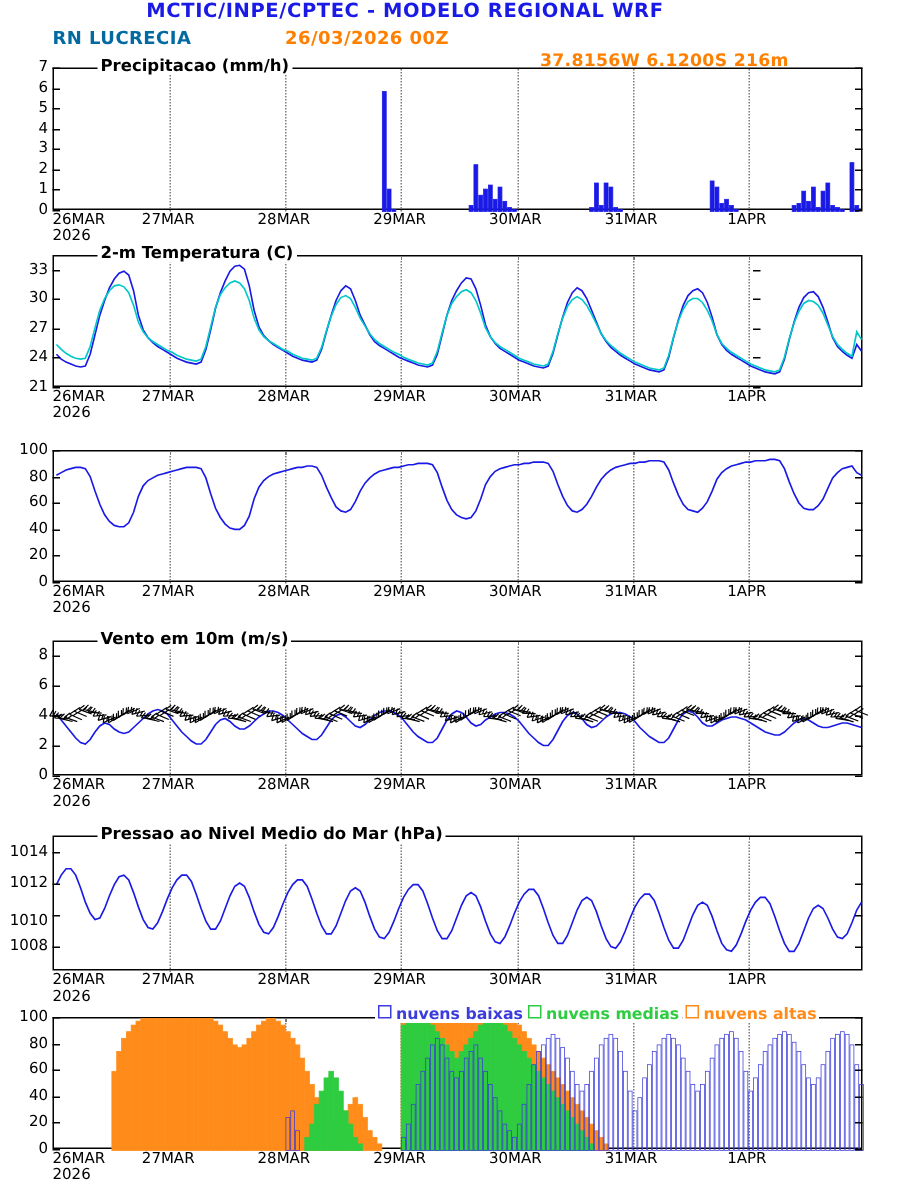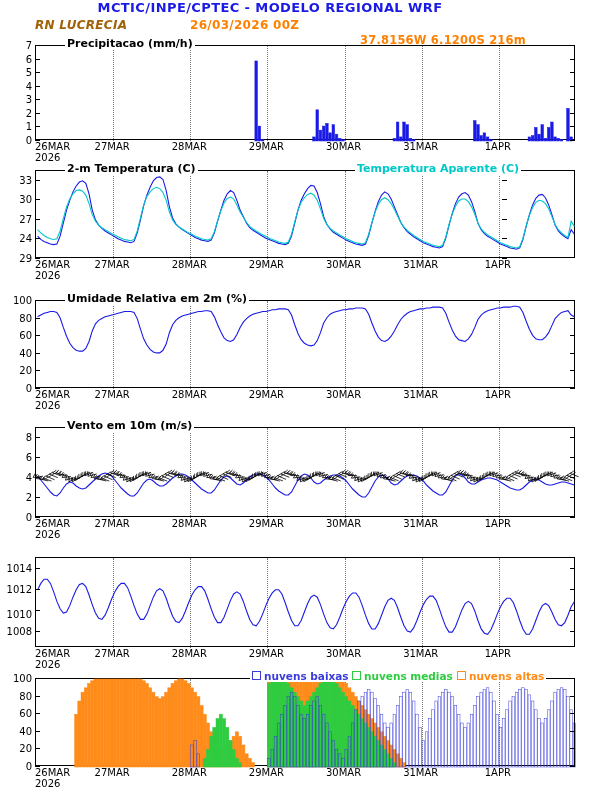--- a/index.html
+++ b/index.html
@@ -1,18 +1,18 @@
 <!DOCTYPE html>
 <html><head>
 <meta charset="utf-8">
 <style>
   html,body{margin:0;padding:0;background:#ffffff;}
   body{width:612px;height:792px;position:relative;font-family:"DejaVu Sans",sans-serif;overflow:hidden;}
   .hdr{position:absolute;left:0;top:0;width:540px;text-align:center;color:#1a1ae6;font-size:13px;font-weight:bold;letter-spacing:.4px;}
-  .station{position:absolute;left:35px;top:18px;color:#a16207;font-size:12px;font-weight:bold;letter-spacing:.3px;font-style:italic;}
+  .station{position:absolute;left:35px;top:18px;color:#0369a1;font-size:12px;font-weight:bold;letter-spacing:.3px;}
   .rundate{position:absolute;left:190px;top:18px;color:#ff8000;font-size:12px;font-weight:bold;letter-spacing:.3px;}
   .coords{position:absolute;left:360px;top:33px;color:#ff8000;font-size:11.5px;font-weight:bold;letter-spacing:.2px;}
   .panel{position:absolute;left:35px;}
   .plotbox{position:absolute;left:0;top:0;border:1px solid #000;background:#fff;box-sizing:border-box;}
   .title{position:absolute;color:#000;font-size:11px;font-weight:bold;white-space:nowrap;background:#fff;padding:0 2px;z-index:5;}
   .title2{position:absolute;font-size:11px;font-weight:bold;white-space:nowrap;background:#fff;padding:0 2px;z-index:5;}
   .ylab{position:absolute;right:100%;margin-right:3px;font-size:10px;color:#000;transform:translateY(-50%);white-space:nowrap;}
   .xlab{position:absolute;top:100%;margin-top:1px;font-size:10px;color:#000;transform:translateX(-50%);white-space:nowrap;}
   .xlab.first{transform:none;left:0 !important;}
   .yearlab{position:absolute;top:100%;margin-top:12px;left:0;font-size:10px;color:#000;}
@@ -121,22 +121,21 @@
         <div class="gridv" style="left: 231.429px; height: 88px;"></div>
         <div class="gridv" style="left: 308.571px; height: 88px;"></div>
         <div class="gridv" style="left: 385.714px; height: 88px;"></div>
         <div class="gridv" style="left: 462.857px; height: 88px;"></div>
         <svg width="540" height="88">
           <path d="M1.61,65.19 L4.82,68.44 L8.04,70.40 L11.25,71.70 L14.46,73.01 L17.68,73.66 L20.89,73.01 L24.11,65.19 L27.32,52.15 L30.54,39.11 L33.75,29.33 L36.96,20.86 L40.18,14.99 L43.39,11.08 L46.61,9.78 L49.82,12.39 L53.04,22.81 L56.25,39.11 L59.46,48.89 L62.68,54.10 L65.89,57.36 L69.11,59.97 L72.32,61.93 L75.54,63.88 L78.75,65.84 L81.96,67.79 L85.18,69.10 L88.39,70.40 L91.61,71.05 L94.82,71.70 L98.04,70.40 L101.25,61.93 L104.46,48.89 L107.68,34.55 L110.89,24.12 L114.11,16.30 L117.32,9.78 L120.54,6.52 L123.75,5.87 L126.96,8.47 L130.18,19.56 L133.39,35.85 L136.61,46.93 L139.82,52.80 L143.04,56.06 L146.25,58.67 L149.46,60.62 L152.68,62.58 L155.89,64.53 L159.11,66.49 L162.32,67.79 L165.54,69.10 L168.75,69.75 L171.96,70.40 L175.18,69.10 L178.39,61.93 L181.61,50.19 L184.82,39.11 L188.04,29.33 L191.25,22.81 L194.46,19.56 L197.68,21.51 L200.89,29.33 L204.11,39.11 L207.32,45.63 L210.54,52.15 L213.75,56.71 L216.96,59.32 L220.18,61.27 L223.39,63.23 L226.61,65.19 L229.82,67.14 L233.04,68.44 L236.25,69.75 L239.46,71.05 L242.68,72.36 L245.89,73.01 L249.11,73.66 L252.32,72.36 L255.54,65.19 L258.75,52.15 L261.96,39.11 L265.18,29.33 L268.39,22.81 L271.61,17.60 L274.82,14.34 L278.04,14.99 L281.25,21.51 L284.46,32.59 L287.68,45.63 L290.89,53.45 L294.11,58.01 L297.32,61.27 L300.54,63.23 L303.75,65.19 L306.96,67.14 L310.18,69.10 L313.39,70.40 L316.61,71.70 L319.82,73.01 L323.04,73.66 L326.25,74.31 L329.46,73.01 L332.68,64.53 L335.89,52.15 L339.11,40.41 L342.32,30.64 L345.54,24.12 L348.75,20.86 L351.96,22.81 L355.18,28.03 L358.39,35.85 L361.61,43.67 L364.82,51.50 L368.04,56.71 L371.25,60.62 L374.46,63.23 L377.68,65.84 L380.89,67.79 L384.11,69.75 L387.32,71.70 L390.54,73.01 L393.75,74.31 L396.96,75.61 L400.18,76.27 L403.39,76.92 L406.61,75.61 L409.82,67.14 L413.04,54.10 L416.25,42.37 L419.46,32.59 L422.68,26.07 L425.89,22.81 L429.11,21.51 L432.32,24.12 L435.54,30.64 L438.75,40.41 L441.96,52.15 L445.18,58.67 L448.39,62.58 L451.61,65.19 L454.82,67.14 L458.04,69.10 L461.25,71.05 L464.46,73.01 L467.68,74.31 L470.89,75.61 L474.11,76.92 L477.32,77.57 L480.54,78.22 L483.75,76.92 L486.96,68.44 L490.18,55.41 L493.39,43.67 L496.61,33.90 L499.82,27.38 L503.04,24.12 L506.25,23.47 L509.46,26.73 L512.68,33.90 L515.89,43.67 L519.11,54.10 L522.32,59.97 L525.54,63.23 L528.75,65.84 L531.96,67.79 L535.18,58.67 L538.39,63.23 " fill="none" stroke="#1a1ae6" stroke-width="1.1"></path>
           <path d="M1.61,58.67 L4.82,61.93 L8.04,64.53 L11.25,66.49 L14.46,67.79 L17.68,68.44 L20.89,67.79 L24.11,59.97 L27.32,47.59 L30.54,35.85 L33.75,28.03 L36.96,22.81 L40.18,19.56 L43.39,18.90 L46.61,20.21 L49.82,24.12 L53.04,32.59 L56.25,43.67 L59.46,50.19 L62.68,54.10 L65.89,56.71 L69.11,58.67 L72.32,60.62 L75.54,62.58 L78.75,63.88 L81.96,65.84 L85.18,67.14 L88.39,68.44 L91.61,69.10 L94.82,69.75 L98.04,68.44 L101.25,59.97 L104.46,46.93 L107.68,33.90 L110.89,25.42 L114.11,20.86 L117.32,17.60 L120.54,16.30 L123.75,17.60 L126.96,21.51 L130.18,29.33 L133.39,41.07 L136.61,48.89 L139.82,53.45 L143.04,56.06 L146.25,58.01 L149.46,59.97 L152.68,61.93 L155.89,63.23 L159.11,65.19 L162.32,66.49 L165.54,67.79 L168.75,68.44 L171.96,69.10 L175.18,67.79 L178.39,60.62 L181.61,49.54 L184.82,39.76 L188.04,31.94 L191.25,27.38 L194.46,26.07 L197.68,28.03 L200.89,33.90 L204.11,41.07 L207.32,46.28 L210.54,51.50 L213.75,55.41 L216.96,58.01 L220.18,59.97 L223.39,61.93 L226.61,63.88 L229.82,65.19 L233.04,67.14 L236.25,68.44 L239.46,69.75 L242.68,71.05 L245.89,71.70 L249.11,72.36 L252.32,71.05 L255.54,63.23 L258.75,50.84 L261.96,39.11 L265.18,31.29 L268.39,26.73 L271.61,23.47 L274.82,22.16 L278.04,24.12 L281.25,29.33 L284.46,37.81 L287.68,47.59 L290.89,53.45 L294.11,57.36 L297.32,59.97 L300.54,61.93 L303.75,63.88 L306.96,65.84 L310.18,67.79 L313.39,69.10 L316.61,70.40 L319.82,71.70 L323.04,72.36 L326.25,73.01 L329.46,71.70 L332.68,63.23 L335.89,51.50 L339.11,41.07 L342.32,33.24 L345.54,28.68 L348.75,26.73 L351.96,28.68 L355.18,32.59 L358.39,38.46 L361.61,44.98 L364.82,51.50 L368.04,56.06 L371.25,59.32 L374.46,61.93 L377.68,64.53 L380.89,66.49 L384.11,68.44 L387.32,70.40 L390.54,71.70 L393.75,73.01 L396.96,74.31 L400.18,74.96 L403.39,75.61 L406.61,74.31 L409.82,65.84 L413.04,53.45 L416.25,43.02 L419.46,35.20 L422.68,29.99 L425.89,28.03 L429.11,28.03 L432.32,30.64 L435.54,35.85 L438.75,43.02 L441.96,52.15 L445.18,58.01 L448.39,61.27 L451.61,63.88 L454.82,65.84 L458.04,67.79 L461.25,69.75 L464.46,71.70 L467.68,73.01 L470.89,74.31 L474.11,75.61 L477.32,76.27 L480.54,76.92 L483.75,75.61 L486.96,67.14 L490.18,54.76 L493.39,44.33 L496.61,36.50 L499.82,31.29 L503.04,29.33 L506.25,29.99 L509.46,32.59 L512.68,37.81 L515.89,45.63 L519.11,53.45 L522.32,58.67 L525.54,61.93 L528.75,64.53 L531.96,66.49 L535.18,50.19 L538.39,55.41 " fill="none" stroke="#00c8c8" stroke-width="1.1"></path>
         </svg>
       </div>
       <div class="title" style="left: 30px; top: -8px;">2-m Temperatura (C)</div>
-      <div class="title2" style="left: 320px; top: -8px; color: rgb(0, 200, 200);">Temperatura Aparente (C)</div>
-      <div class="ylab" style="top: 88px;">29</div>
+      <div class="ylab" style="top: 88px;">21</div>
       <div class="ticky" style="left: 0px; top: 88px; width: 5px;"></div>
       <div class="ticky" style="right: 0px; top: 88px; width: 5px;"></div>
       <div class="ylab" style="top: 68.4444px;">24</div>
       <div class="ticky" style="left: 0px; top: 68.4444px; width: 5px;"></div>
       <div class="ticky" style="right: 0px; top: 68.4444px; width: 5px;"></div>
       <div class="ylab" style="top: 48.8889px;">27</div>
       <div class="ticky" style="left: 0px; top: 48.8889px; width: 5px;"></div>
       <div class="ticky" style="right: 0px; top: 48.8889px; width: 5px;"></div>
       <div class="ylab" style="top: 29.3333px;">30</div>
       <div class="ticky" style="left: 0px; top: 29.3333px; width: 5px;"></div>
@@ -158,21 +157,20 @@
         <div class="gridv" style="left: 77.1429px; height: 88px;"></div>
         <div class="gridv" style="left: 154.286px; height: 88px;"></div>
         <div class="gridv" style="left: 231.429px; height: 88px;"></div>
         <div class="gridv" style="left: 308.571px; height: 88px;"></div>
         <div class="gridv" style="left: 385.714px; height: 88px;"></div>
         <div class="gridv" style="left: 462.857px; height: 88px;"></div>
         <svg width="540" height="88">
           <path d="M1.61,15.84 L4.82,14.08 L8.04,12.32 L11.25,11.44 L14.46,10.56 L17.68,10.56 L20.89,11.44 L24.11,16.72 L27.32,26.40 L30.54,35.20 L33.75,42.24 L36.96,46.64 L40.18,49.28 L43.39,50.16 L46.61,50.16 L49.82,47.52 L53.04,40.48 L56.25,29.92 L59.46,22.88 L62.68,19.36 L65.89,17.60 L69.11,15.84 L72.32,14.96 L75.54,14.08 L78.75,13.20 L81.96,12.32 L85.18,11.44 L88.39,10.56 L91.61,10.56 L94.82,10.56 L98.04,11.44 L101.25,17.60 L104.46,28.16 L107.68,37.84 L110.89,44.00 L114.11,48.40 L117.32,51.04 L120.54,51.92 L123.75,51.92 L126.96,49.28 L130.18,43.12 L133.39,31.68 L136.61,23.76 L139.82,19.36 L143.04,16.72 L146.25,14.96 L149.46,14.08 L152.68,13.20 L155.89,12.32 L159.11,11.44 L162.32,10.56 L165.54,10.56 L168.75,9.68 L171.96,9.68 L175.18,10.56 L178.39,15.84 L181.61,23.76 L184.82,30.80 L188.04,36.96 L191.25,39.60 L194.46,40.48 L197.68,38.72 L200.89,33.44 L204.11,26.40 L207.32,21.12 L210.54,17.60 L213.75,14.96 L216.96,13.20 L220.18,12.32 L223.39,11.44 L226.61,10.56 L229.82,10.56 L233.04,9.68 L236.25,8.80 L239.46,8.80 L242.68,7.92 L245.89,7.92 L249.11,7.92 L252.32,8.80 L255.54,14.08 L258.75,23.76 L261.96,32.56 L265.18,38.72 L268.39,42.24 L271.61,44.00 L274.82,44.88 L278.04,44.00 L281.25,39.60 L284.46,31.68 L287.68,22.00 L290.89,16.72 L294.11,13.20 L297.32,11.44 L300.54,10.56 L303.75,9.68 L306.96,8.80 L310.18,8.80 L313.39,7.92 L316.61,7.92 L319.82,7.04 L323.04,7.04 L326.25,7.04 L329.46,7.92 L332.68,13.20 L335.89,22.00 L339.11,29.92 L342.32,36.08 L345.54,39.60 L348.75,40.48 L351.96,38.72 L355.18,35.20 L358.39,29.92 L361.61,23.76 L364.82,18.48 L368.04,14.96 L371.25,12.32 L374.46,10.56 L377.68,9.68 L380.89,8.80 L384.11,7.92 L387.32,7.92 L390.54,7.04 L393.75,7.04 L396.96,6.16 L400.18,6.16 L403.39,6.16 L406.61,7.04 L409.82,12.32 L413.04,21.12 L416.25,29.04 L419.46,35.20 L422.68,38.72 L425.89,39.60 L429.11,40.48 L432.32,37.84 L435.54,33.44 L438.75,26.40 L441.96,18.48 L445.18,14.08 L448.39,11.44 L451.61,9.68 L454.82,8.80 L458.04,7.92 L461.25,7.04 L464.46,7.04 L467.68,6.16 L470.89,6.16 L474.11,6.16 L477.32,5.28 L480.54,5.28 L483.75,6.16 L486.96,11.44 L490.18,20.24 L493.39,28.16 L496.61,34.32 L499.82,37.84 L503.04,38.72 L506.25,38.72 L509.46,36.08 L512.68,31.68 L515.89,24.64 L519.11,17.60 L522.32,14.08 L525.54,11.44 L528.75,10.56 L531.96,9.68 L535.18,14.08 L538.39,15.84 " fill="none" stroke="#1a1ae6" stroke-width="1.1"></path>
         </svg>
       </div>
-      <div class="title" style="left: 30px; top: -8px;">Umidade Relativa em 2m (%)</div>
       <div class="ylab" style="top: 88px;">0</div>
       <div class="ticky" style="left: 0px; top: 88px; width: 5px;"></div>
       <div class="ticky" style="right: 0px; top: 88px; width: 5px;"></div>
       <div class="ylab" style="top: 70.4px;">20</div>
       <div class="ticky" style="left: 0px; top: 70.4px; width: 5px;"></div>
       <div class="ticky" style="right: 0px; top: 70.4px; width: 5px;"></div>
       <div class="ylab" style="top: 52.8px;">40</div>
       <div class="ticky" style="left: 0px; top: 52.8px; width: 5px;"></div>
       <div class="ticky" style="right: 0px; top: 52.8px; width: 5px;"></div>
       <div class="ylab" style="top: 35.2px;">60</div>
@@ -405,20 +403,21 @@
         <div class="gridv" style="left: 77.1429px; height: 90px;"></div>
         <div class="gridv" style="left: 154.286px; height: 90px;"></div>
         <div class="gridv" style="left: 231.429px; height: 90px;"></div>
         <div class="gridv" style="left: 308.571px; height: 90px;"></div>
         <div class="gridv" style="left: 385.714px; height: 90px;"></div>
         <div class="gridv" style="left: 462.857px; height: 90px;"></div>
         <svg width="540" height="90">
           <path d="M1.61,31.76 L4.82,25.41 L8.04,21.18 L11.25,21.18 L14.46,25.41 L17.68,33.88 L20.89,43.41 L24.11,50.82 L27.32,55.06 L30.54,54.00 L33.75,47.65 L36.96,39.18 L40.18,31.76 L43.39,26.47 L46.61,25.41 L49.82,28.59 L53.04,37.06 L56.25,46.59 L59.46,55.06 L62.68,60.35 L65.89,61.41 L69.11,57.18 L72.32,49.76 L75.54,41.29 L78.75,33.88 L81.96,28.59 L85.18,25.41 L88.39,25.41 L91.61,29.65 L94.82,38.12 L98.04,47.65 L101.25,56.12 L104.46,61.41 L107.68,61.41 L110.89,56.12 L114.11,47.65 L117.32,39.18 L120.54,32.82 L123.75,30.71 L126.96,32.82 L130.18,40.24 L133.39,49.76 L136.61,58.24 L139.82,63.53 L143.04,64.59 L146.25,60.35 L149.46,52.94 L152.68,44.47 L155.89,37.06 L159.11,31.76 L162.32,28.59 L165.54,28.59 L168.75,32.82 L171.96,41.29 L175.18,50.82 L178.39,59.29 L181.61,64.59 L184.82,64.59 L188.04,59.29 L191.25,50.82 L194.46,42.35 L197.68,36.00 L200.89,33.88 L204.11,36.00 L207.32,43.41 L210.54,52.94 L213.75,61.41 L216.96,66.71 L220.18,67.76 L223.39,63.53 L226.61,56.12 L229.82,47.65 L233.04,40.24 L236.25,34.94 L239.46,31.76 L242.68,31.76 L245.89,36.00 L249.11,44.47 L252.32,54.00 L255.54,62.47 L258.75,67.76 L261.96,67.76 L265.18,62.47 L268.39,54.00 L271.61,45.53 L274.82,39.18 L278.04,37.06 L281.25,39.18 L284.46,46.59 L287.68,56.12 L290.89,64.59 L294.11,69.88 L297.32,70.94 L300.54,66.71 L303.75,59.29 L306.96,50.82 L310.18,43.41 L313.39,38.12 L316.61,34.94 L319.82,34.94 L323.04,39.18 L326.25,47.65 L329.46,57.18 L332.68,65.65 L335.89,70.94 L339.11,70.94 L342.32,65.65 L345.54,57.18 L348.75,48.71 L351.96,42.35 L355.18,40.24 L358.39,42.35 L361.61,49.76 L364.82,59.29 L368.04,67.76 L371.25,73.06 L374.46,74.12 L377.68,69.88 L380.89,62.47 L384.11,54.00 L387.32,46.59 L390.54,41.29 L393.75,38.12 L396.96,38.12 L400.18,42.35 L403.39,50.82 L406.61,60.35 L409.82,68.82 L413.04,74.12 L416.25,74.12 L419.46,68.82 L422.68,60.35 L425.89,51.88 L429.11,45.53 L432.32,43.41 L435.54,45.53 L438.75,52.94 L441.96,62.47 L445.18,70.94 L448.39,75.18 L451.61,76.24 L454.82,72.00 L458.04,64.59 L461.25,56.12 L464.46,48.71 L467.68,43.41 L470.89,40.24 L474.11,40.24 L477.32,44.47 L480.54,52.94 L483.75,62.47 L486.96,70.94 L490.18,76.24 L493.39,76.24 L496.61,70.94 L499.82,62.47 L503.04,54.00 L506.25,47.65 L509.46,45.53 L512.68,47.65 L515.89,54.00 L519.11,61.41 L522.32,66.71 L525.54,67.76 L528.75,64.59 L531.96,57.18 L535.18,48.71 L538.39,43.41 " fill="none" stroke="#1a1ae6" stroke-width="1.1"></path>
         </svg>
       </div>
+      <div class="title" style="left: 30px; top: -8px;">Pressao ao Nivel Medio do Mar (hPa)</div>
       <div class="ylab" style="top: 74.1176px;">1008</div>
       <div class="ticky" style="left: 0px; top: 74.1176px; width: 5px;"></div>
       <div class="ticky" style="right: 0px; top: 74.1176px; width: 5px;"></div>
       <div class="ylab" style="top: 57px;">1010</div>
       <div class="ticky" style="left: 0px; top: 52.9412px; width: 5px;"></div>
       <div class="ticky" style="right: 0px; top: 52.9412px; width: 5px;"></div>
       <div class="ylab" style="top: 31.7647px;">1012</div>
       <div class="ticky" style="left: 0px; top: 31.7647px; width: 5px;"></div>
       <div class="ticky" style="right: 0px; top: 31.7647px; width: 5px;"></div>
       <div class="ylab" style="top: 10.5882px;">1014</div>

